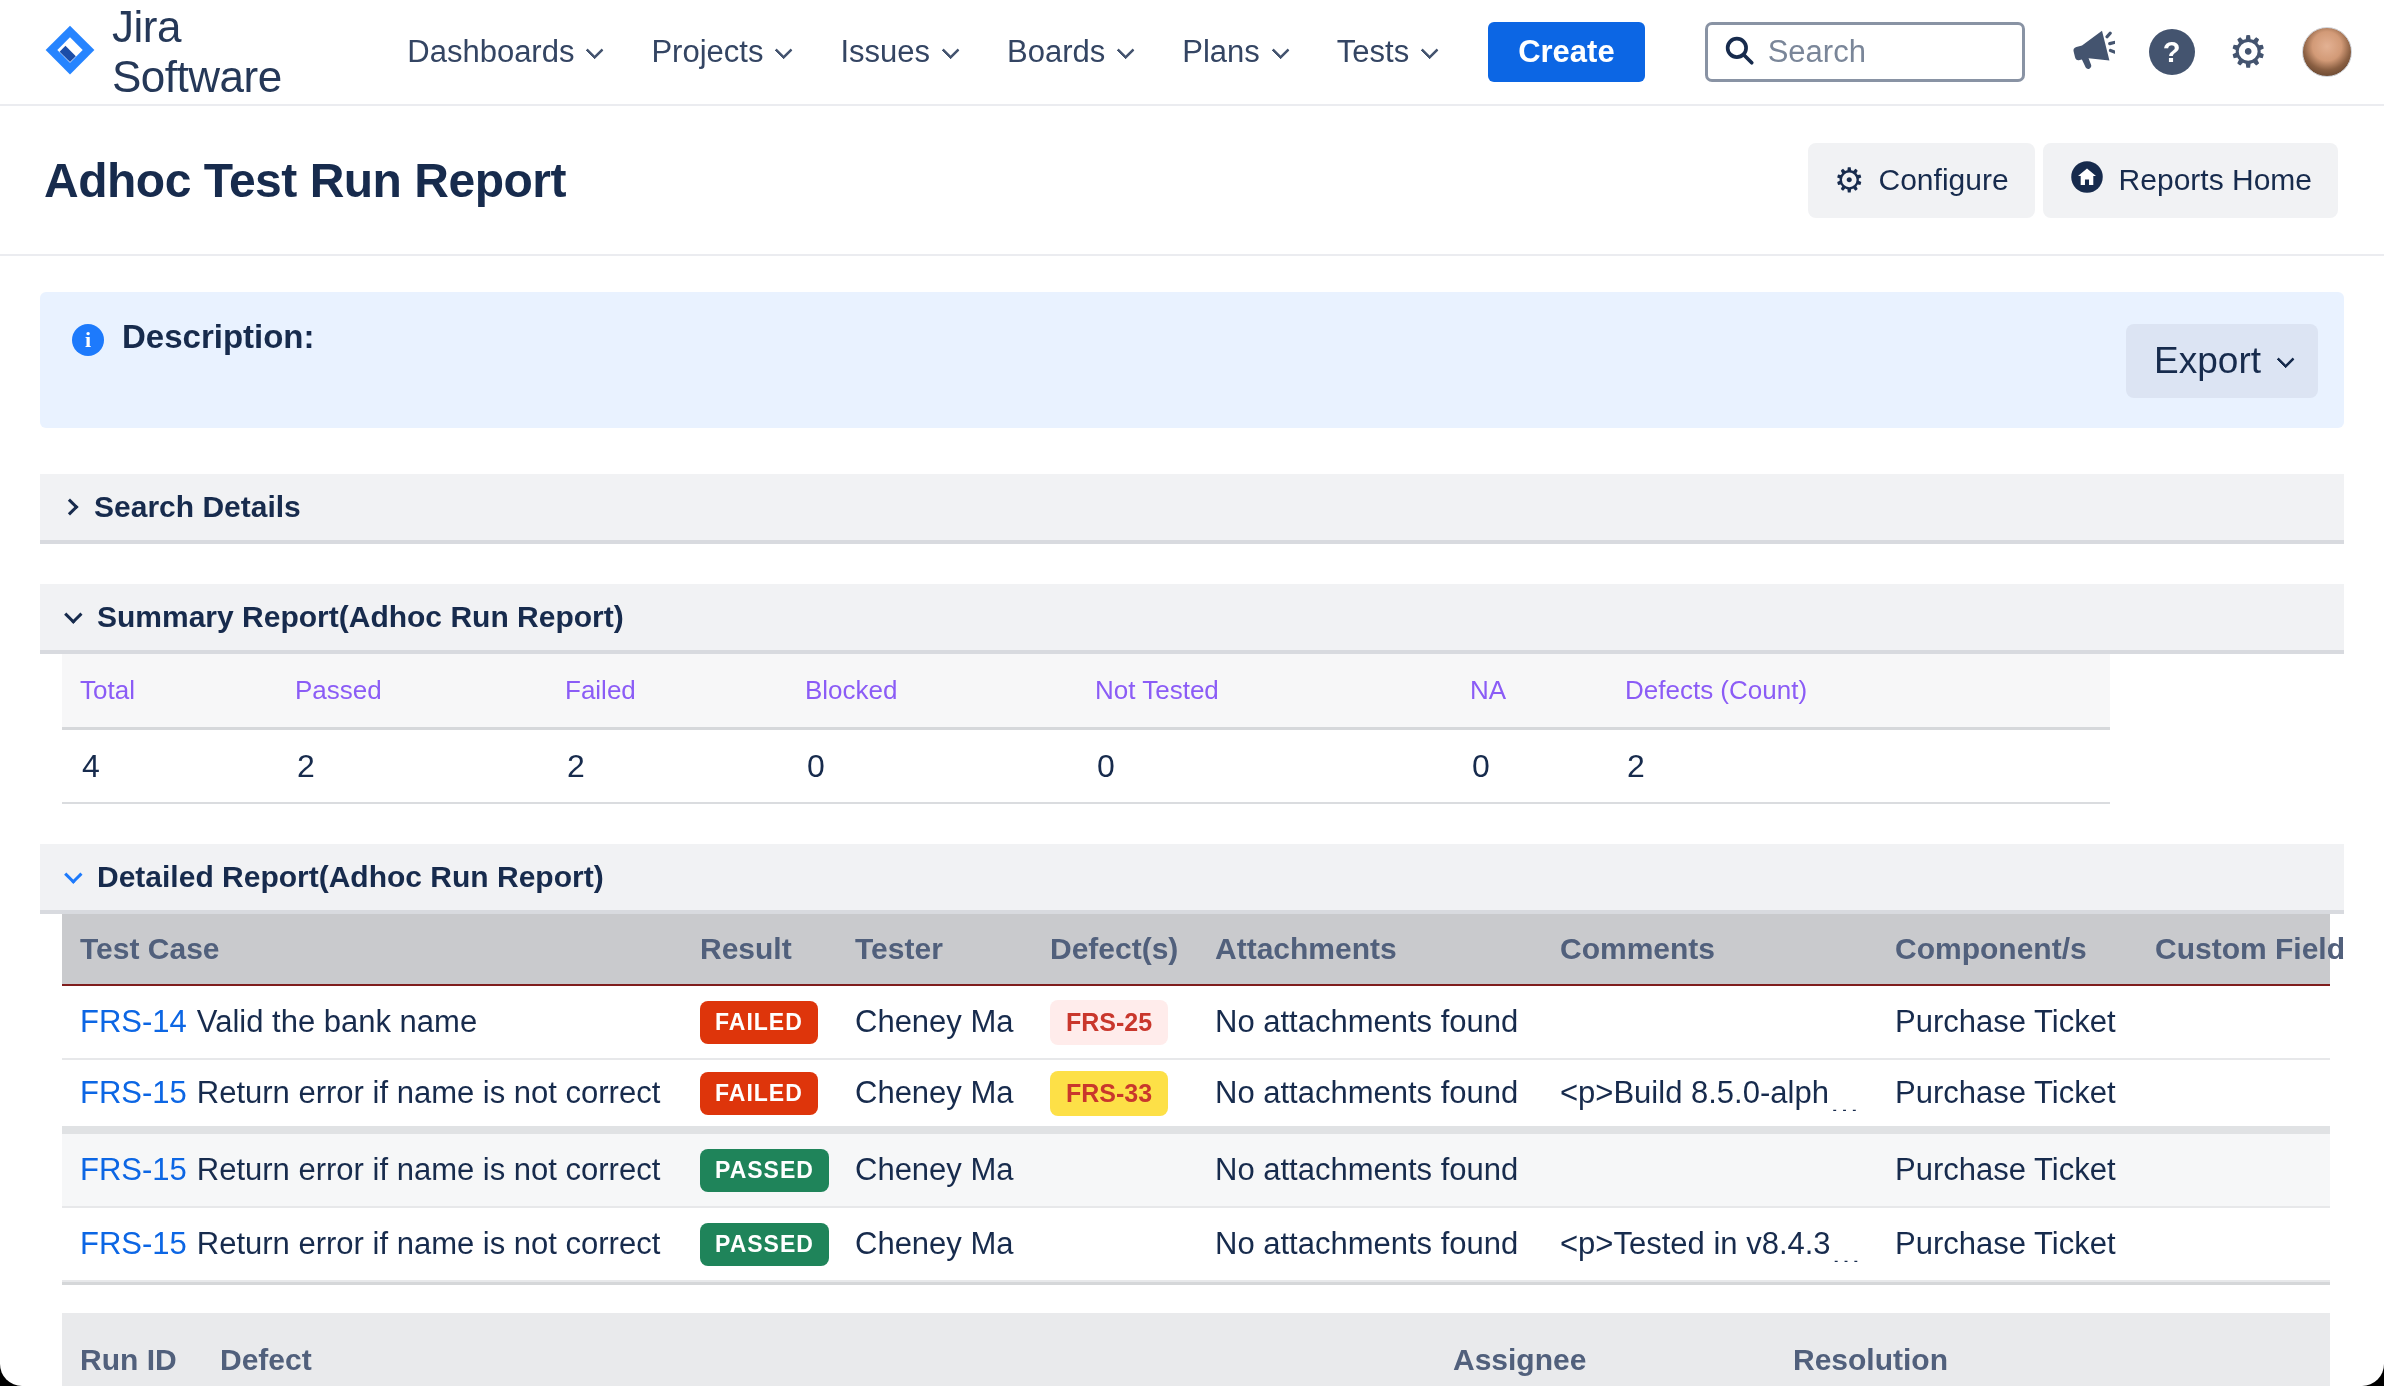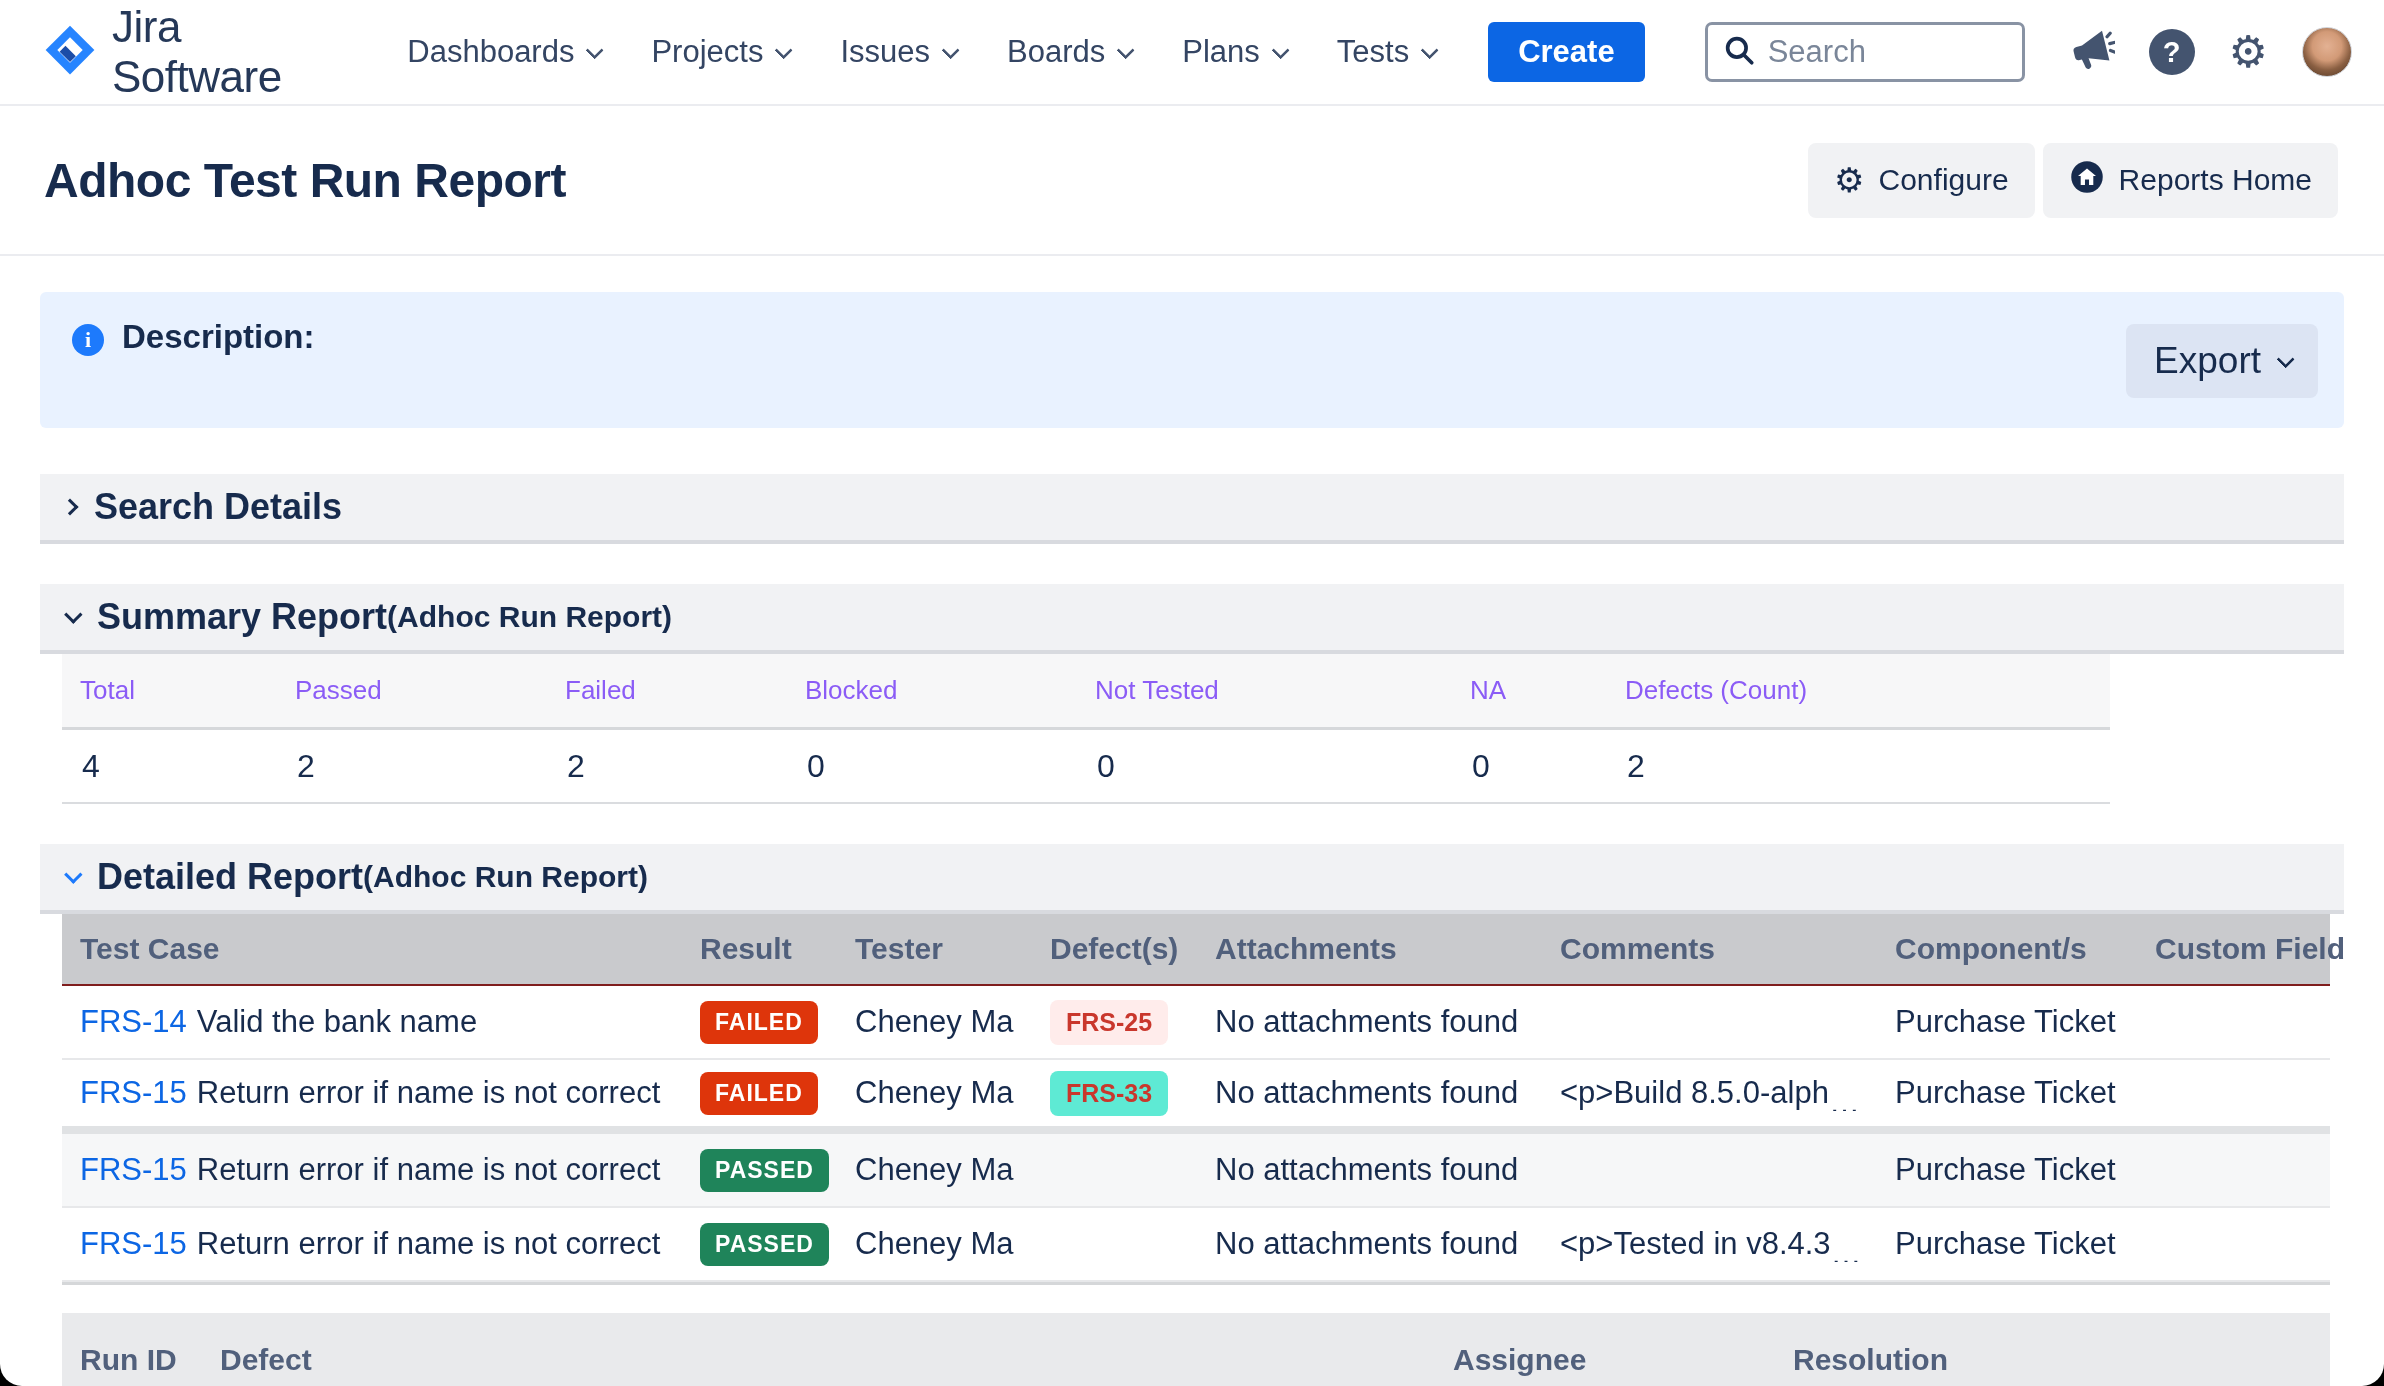--- a/index.html
+++ b/index.html
@@ -40,21 +40,21 @@
   .banner-texts { margin-left:18px; flex:1; }
   .banner-title { font-size:33px; font-weight:700; color:#172B4D; }
   .banner-line { font-size:33px; color:#172B4D; margin-top:10px; }
   .export-btn { display:flex; align-items:center; gap:16px; background:#DCE4F3; border:none; border-radius:8px; padding:16px 28px; font-size:37px; color:#172B4D; font-weight:500; cursor:pointer; margin-top:6px; font-family:inherit; }
   .chev-dark { border-color:#172B4D; }
 
   .bar { margin-top:46px; height:70px; background:#F1F2F4; border-bottom:4px solid #D8DADF; display:flex; align-items:center; padding:0 24px; cursor:pointer; }
   .bar-chev-right { width:12px; height:12px; border-right:3.5px solid #172B4D; border-top:3.5px solid #172B4D; transform:rotate(45deg); margin-right:18px; }
   .bar-chev-down { width:13px; height:13px; border-right:3.5px solid #172B4D; border-bottom:3.5px solid #172B4D; transform:rotate(45deg) translateY(-4px); margin-right:20px; }
   .bar-chev-down.blue { border-color:#1D7AFC; }
-  .bar-title { font-size:36px; font-weight:700; color:#172B4D; }
+  .bar-title { font-size:30px; font-weight:700; color:#172B4D; }
   .bar-sub { font-size:30px; font-weight:700; color:#172B4D; }
   .bar.summary { margin-top:40px; }
   .bar.detailed { margin-top:40px; }
 
   
   .summary-table { margin:0 0 0 22px; width:2048px; }
   .sum-head { display:grid; grid-template-columns:215px 270px 240px 290px 375px 155px 503px; background:#F7F7F8; border-bottom:3px solid #D6D8DB; height:76px; align-items:center; }
   .sum-th { font-size:26px; font-weight:400; color:#8b5cf6; padding-left:18px; }
   .sum-vals { display:grid; grid-template-columns:215px 270px 240px 290px 375px 155px 503px; height:74px; align-items:center; border-bottom:2px solid #DADCDF; }
   .sum-td { font-size:32px; color:#172B4D; padding-left:20px; }
@@ -234,21 +234,21 @@
             <div class="d-cell"><span class="chip" style="background: rgb(255, 236, 235); color: rgb(201, 55, 44);">FRS-25</span></div>
             <div class="d-cell">No attachments found</div>
             <div class="d-cell comment-cell"></div>
             <div class="d-cell">Purchase Ticket</div>
             <div class="d-cell"></div>
           </div>
           <div class="d-row group-end">
             <div class="d-cell"><a class="tc-link">FRS-15</a><span class="tc-sum">Return error if name is not correct</span></div>
             <div class="d-cell"><span class="badge" style="background: rgb(222, 53, 11);">FAILED</span></div>
             <div class="d-cell">Cheney Ma</div>
-            <div class="d-cell"><span class="chip" style="background: #5eead4; color: rgb(201, 55, 44);">FRS-33</span></div>
+            <div class="d-cell"><span class="chip" style="background: #fde047; color: rgb(201, 55, 44);">FRS-33</span></div>
             <div class="d-cell">No attachments found</div>
             <div class="d-cell comment-cell"><span>&lt;p&gt;Build 8.5.0-alph</span><span class="dots">…</span></div>
             <div class="d-cell">Purchase Ticket</div>
             <div class="d-cell"></div>
           </div>
           <div class="d-row shaded">
             <div class="d-cell"><a class="tc-link">FRS-15</a><span class="tc-sum">Return error if name is not correct</span></div>
             <div class="d-cell"><span class="badge" style="background: rgb(31, 132, 90);">PASSED</span></div>
             <div class="d-cell">Cheney Ma</div>
             <div class="d-cell"></div>

